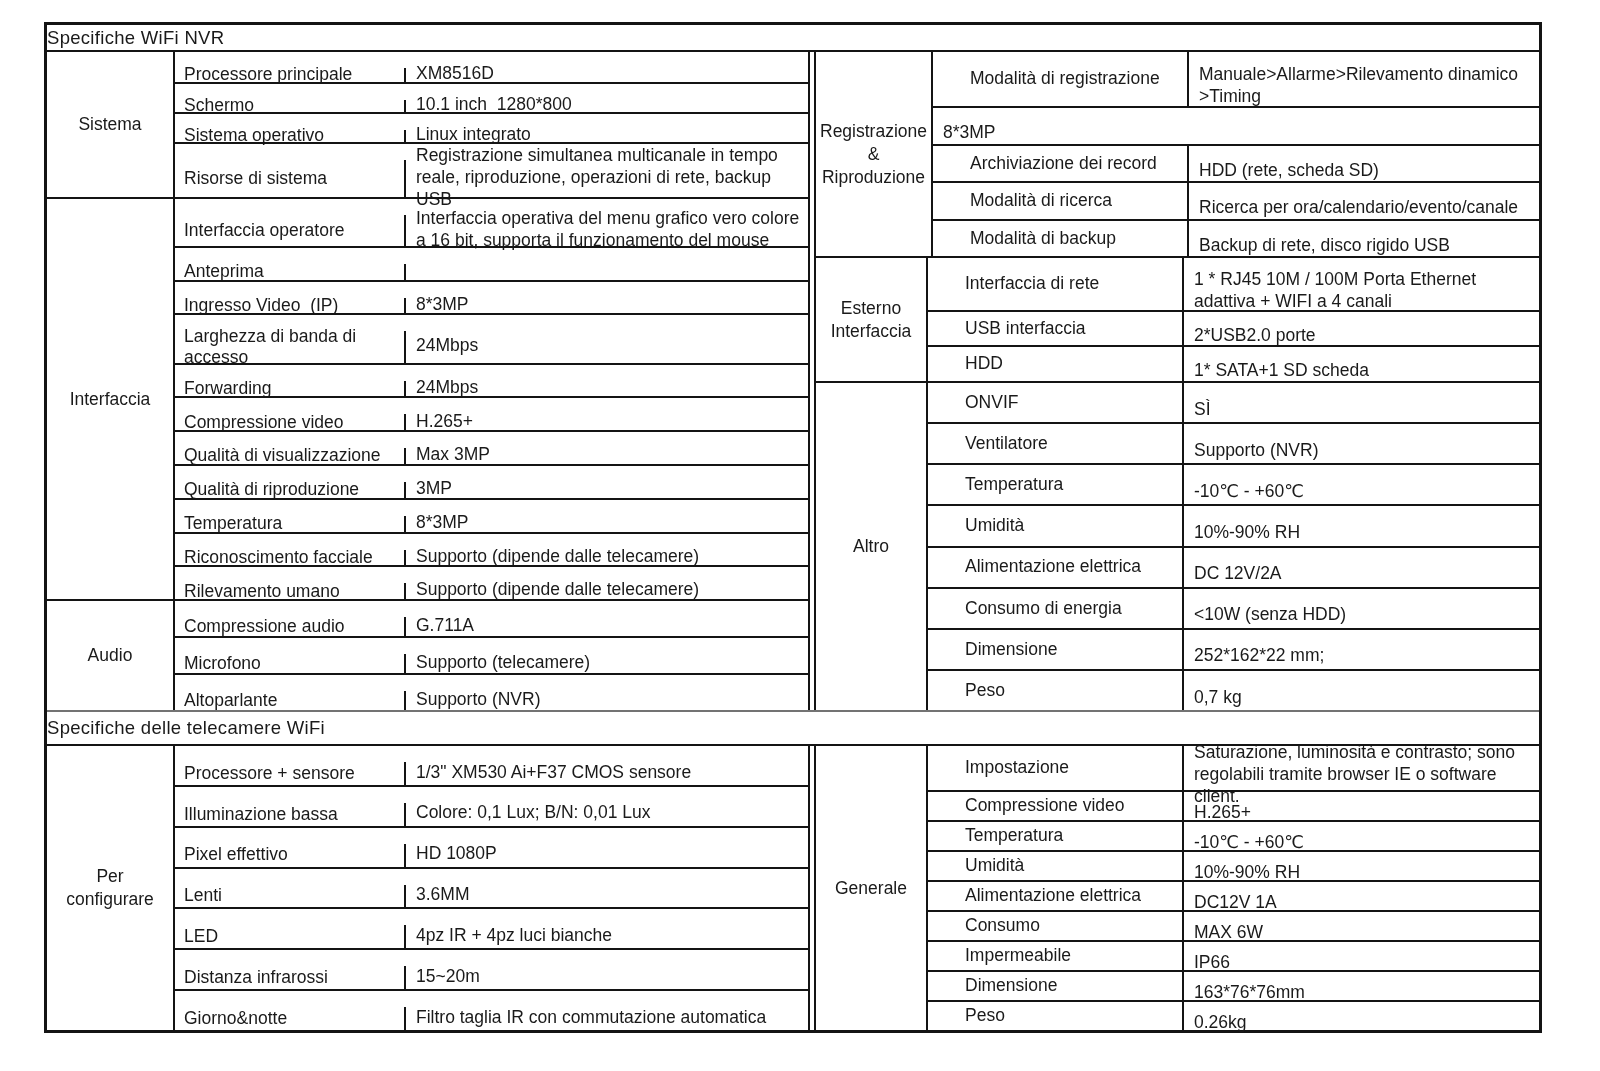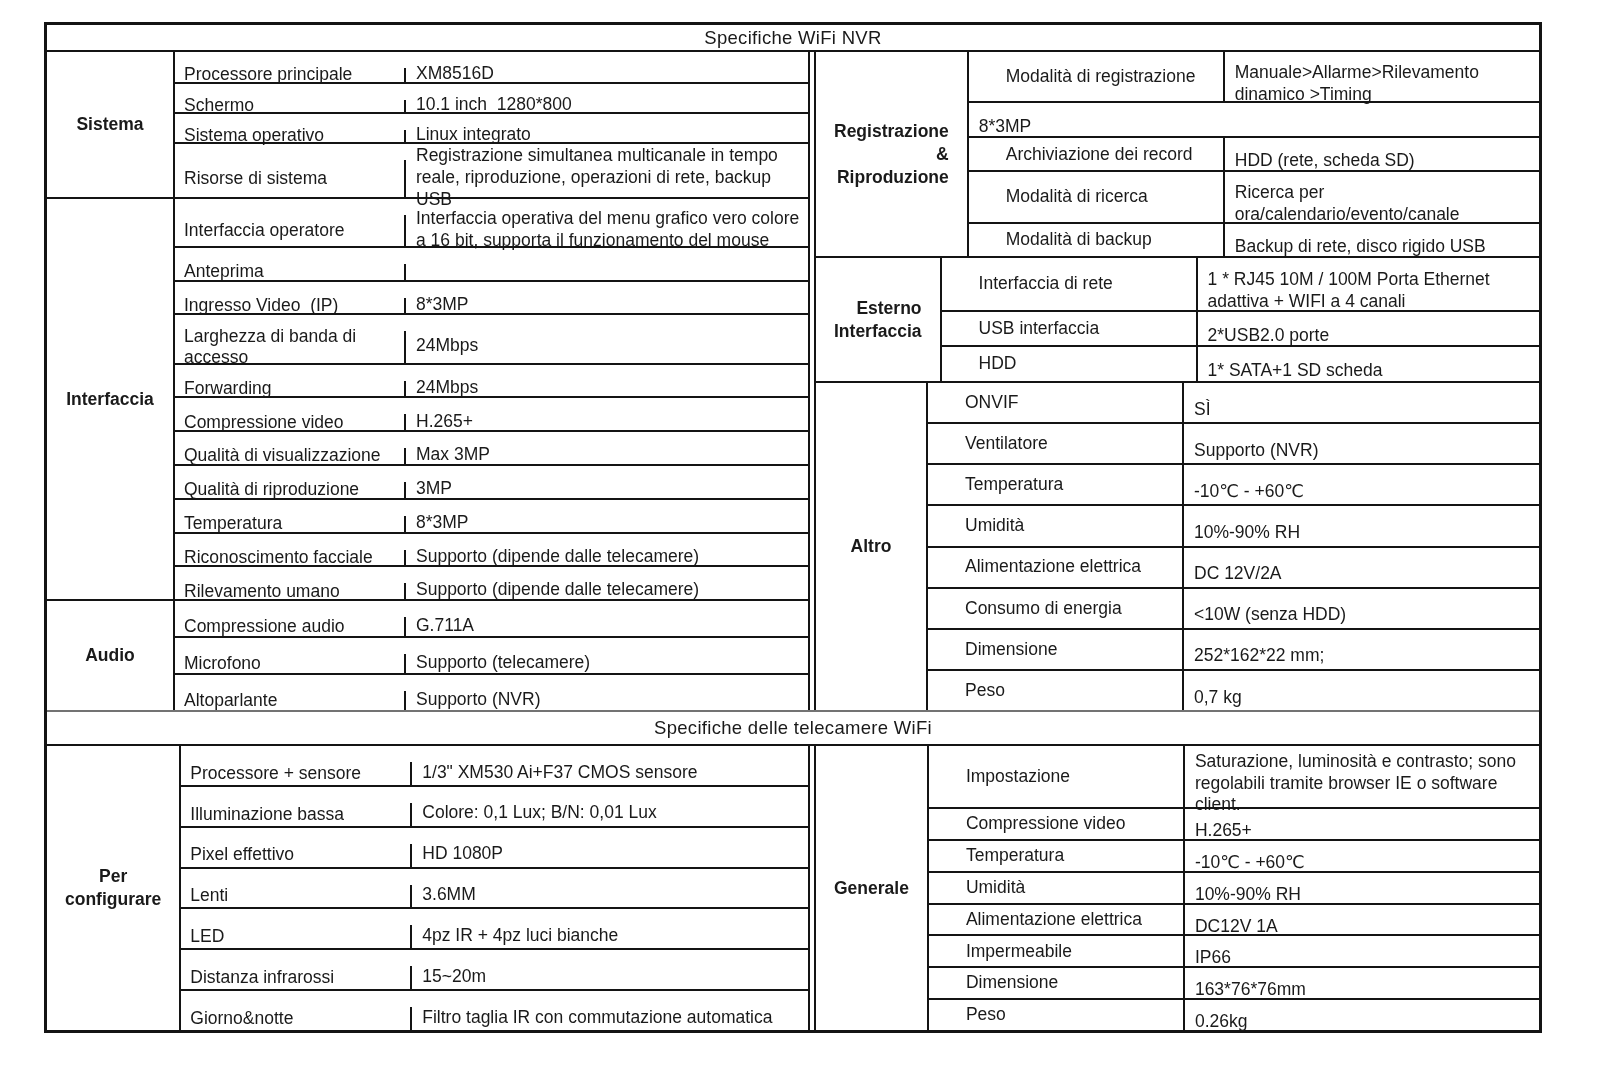--- a/index.html
+++ b/index.html
@@ -18,21 +18,21 @@
     border:3px solid #141414;
     box-sizing:border-box;
     display:flex;
     flex-direction:column;
     background:#fff;
   }
   .band{
     flex:0 0 auto;
     display:flex;
     align-items:center;
-    justify-content:center;
+    justify-content:flex-start;
     font-size:18.5px;
     letter-spacing:.3px;
     border-bottom:2px solid #141414;
     box-sizing:border-box;
   }
   .band.top{height:27px;}
   .band.mid{height:36px; border-top:2px solid #737373;}
   .section{
     display:flex;
     box-sizing:border-box;
@@ -59,25 +59,24 @@
   .cat-cell{
     display:flex;
     align-items:center;
     justify-content:center;
     text-align:center;
     border-right:2px solid #141414;
     box-sizing:border-box;
     font-size:17.5px;
     line-height:1.3;
     white-space:pre-line;
-    padding:2px 18px;
-    font-weight:bold;
+    padding:2px 4px;
   }
   .left .cat-cell{flex:0 0 128px;}
-  .right .cat-cell{flex:0 0 112px;text-align:right;}
+  .right .cat-cell{flex:0 0 112px;}
   .rows{
     flex:1 1 auto;
     display:flex;
     flex-direction:column;
     min-width:0;
   }
   .spec-row{
     flex:1 1 auto;
     display:flex;
     box-sizing:border-box;
@@ -350,20 +349,24 @@
             </div>
             <div class="spec-row">
               <div class="label-cell">Umidità</div>
               <div class="value-cell">10%-90% RH</div>
             </div>
             <div class="spec-row">
               <div class="label-cell">Alimentazione elettrica</div>
               <div class="value-cell">DC12V 1A</div>
             </div>
             <div class="spec-row">
+              <div class="label-cell">Consumo</div>
+              <div class="value-cell">MAX 6W</div>
+            </div>
+            <div class="spec-row">
               <div class="label-cell">Impermeabile</div>
               <div class="value-cell">IP66</div>
             </div>
             <div class="spec-row">
               <div class="label-cell">Dimensione</div>
               <div class="value-cell">163*76*76mm</div>
             </div>
             <div class="spec-row">
               <div class="label-cell">Peso</div>
               <div class="value-cell">0.26kg</div>

